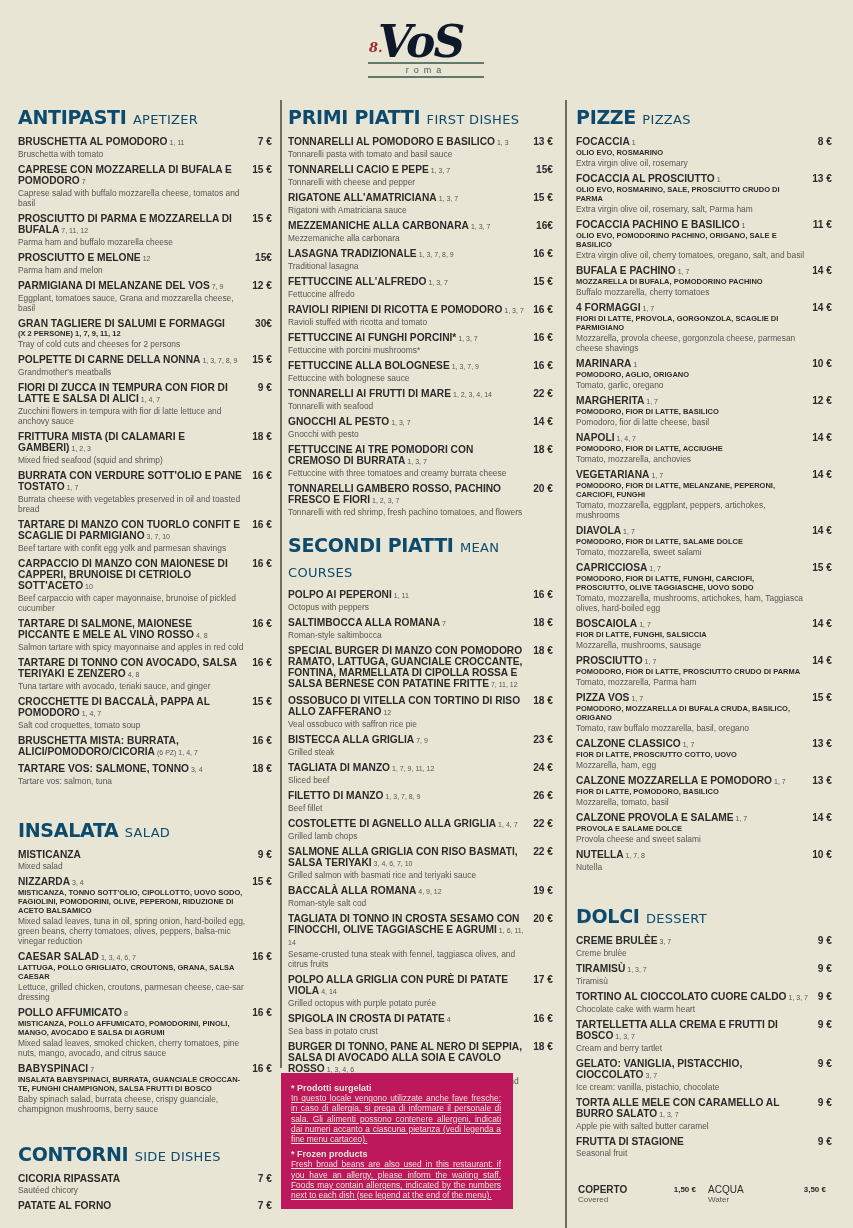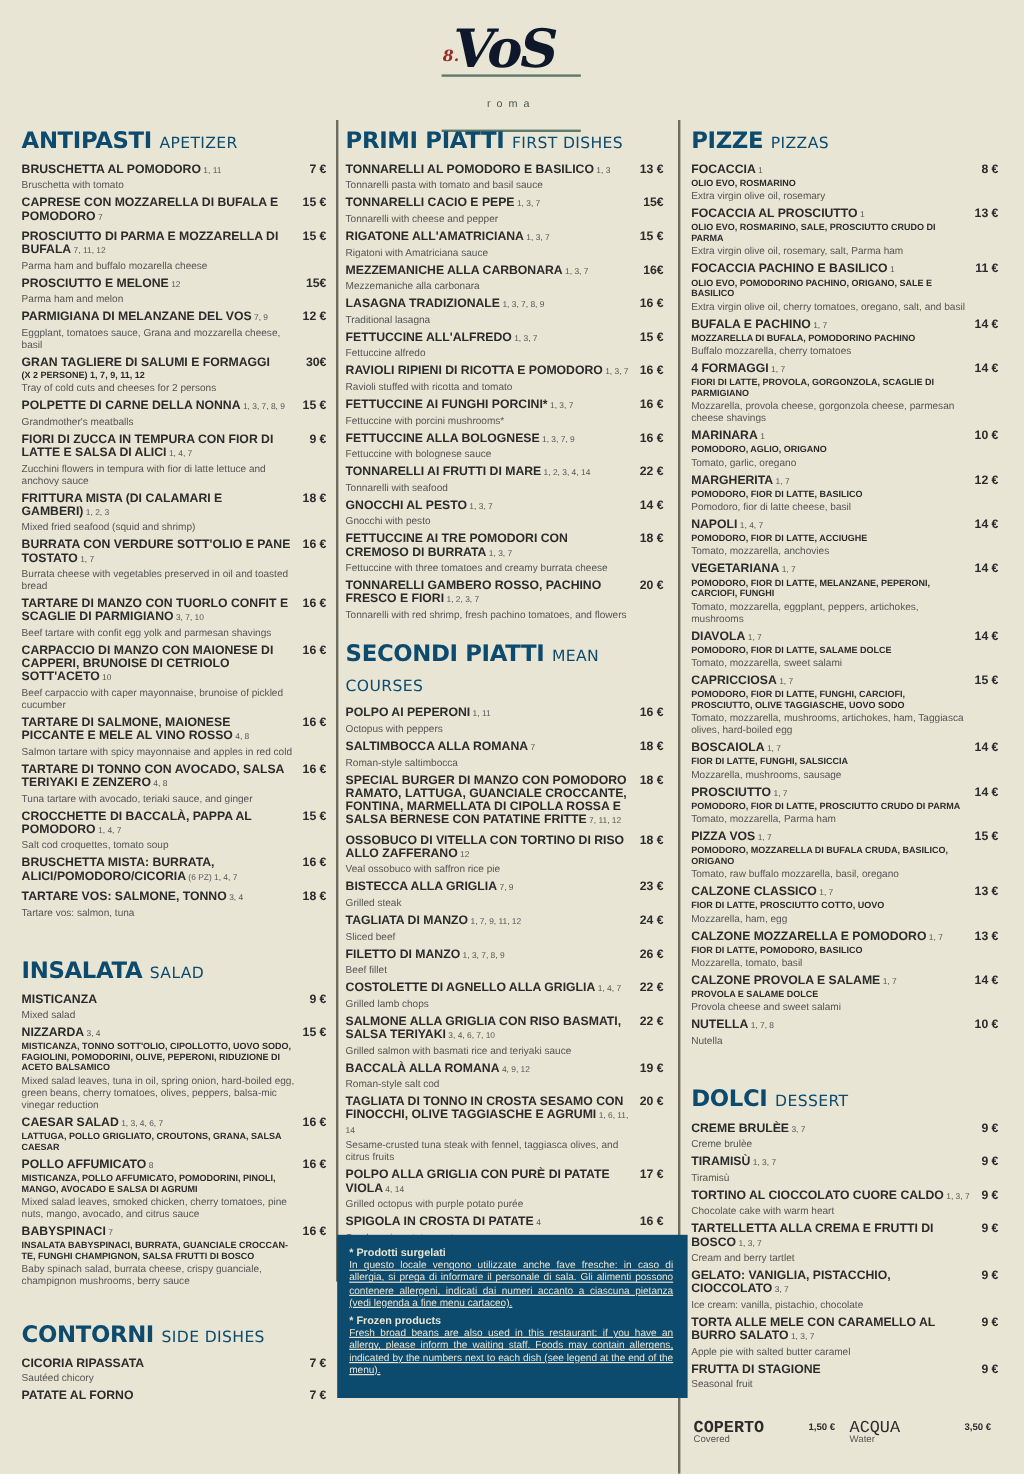--- a/index.html
+++ b/index.html
@@ -5,21 +5,21 @@
   * { box-sizing: border-box; margin: 0; padding: 0; }
   html, body { width: 853px; height: 1228px; background: #e8e5d4; overflow: hidden; }
   body { font-family: "Liberation Sans", "DejaVu Sans", sans-serif; color: #2b2b2b; position: relative; }
 
   
   .logo { position: absolute; left: 366px; top: 20px; width: 120px; height: 64px; text-align: center; }
   .logo-mark { position: relative; height: 42px; }
   .logo-eight { position: absolute; left: 3px; top: 20px; font-family: "DejaVu Serif", serif; font-style: italic; font-weight: bold; font-size: 13px; color: #9b2a2a; }
   .logo-word { position: absolute; left: 12px; top: -4px; font-family: "DejaVu Serif", serif; font-style: italic; font-weight: bold; font-size: 44px; color: #0f172a; letter-spacing: -2px; }
   .logo-line { height: 2px; background: #5f7a6a; margin: 0 2px; }
-  .logo-sub { font-size: 9px; letter-spacing: 5px; color: #4a5a50; line-height: 10px; margin: 17px 0; }
+  .logo-sub { font-size: 9px; letter-spacing: 5px; color: #4a5a50; line-height: 10px; margin: 1px 0; }
 
   
   .col { position: absolute; top: 100px; }
   .col1 { left: 18px; width: 254px; }
   .col2 { left: 288px; width: 265px; }
   .col3 { left: 576px; width: 256px; }
   .vline { position: absolute; top: 100px; width: 2px; background: #6d6d60; }
   .vline.v1 { left: 280px; height: 968px; }
   .vline.v2 { left: 565px; height: 1142px; }
 
@@ -27,27 +27,27 @@
   .sec-title .sub { font-weight: normal; font-size: 13px; letter-spacing: 0.3px; }
 
   .item { display: flex; justify-content: space-between; margin-bottom: 5px; }
   .item .body { flex: 1; padding-right: 6px; }
   .name { font-weight: bold; font-size: 10.2px; line-height: 11px; color: #2b2b2b; text-transform: uppercase; }
   .alg { font-weight: normal; font-size: 7px; color: #555; margin-left: 2px; }
   .ing { font-weight: bold; font-size: 7.5px; line-height: 9px; color: #2b2b2b; text-transform: uppercase; }
   .desc { font-size: 8.4px; line-height: 10px; color: #555; margin-top: 1px; }
   .price { font-weight: bold; font-size: 10.2px; line-height: 11px; white-space: nowrap; color: #2b2b2b; }
 
-  .note-box { position: absolute; left: 281px; top: 1029px; width: 292px; height: 136px; background: #0c4a6e; color: #e8e5d4; padding: 10px 12px 8px 10px; font-size: 8.4px; line-height: 10.2px; }
+  .note-box { position: absolute; left: 281px; top: 1073px; width: 232px; height: 136px; background: #be185d; color: #e8e5d4; padding: 10px 12px 8px 10px; font-size: 8.4px; line-height: 10.2px; }
   .note-box .ttl { font-weight: bold; font-size: 9px; }
   .note-box p { margin-bottom: 5px; text-align: justify; text-decoration: underline; }
 
   .extras { position: absolute; left: 578px; top: 1185px; width: 260px; display: flex; }
   .extra { display: flex; justify-content: space-between; width: 50%; padding-right: 12px; }
-  .extra .n { font-weight: bold; font-size: 14px; line-height: 10px; font-family: Liberation Mono, monospace; }
+  .extra .n { font-weight: bold; font-size: 10px; line-height: 10px; }
   .extra .d { font-size: 8px; line-height: 10px; color: #555; }
   .extra .p { font-weight: bold; font-size: 8px; }
 </style>
 </head>
 <body>
 
 <div class="logo">
   <div class="logo-mark">
     <span class="logo-eight">8.</span>
     <span class="logo-word">VoS</span>
@@ -66,20 +66,21 @@
       <div class="item">
         <div class="body">
           <div class="name"><span>BRUSCHETTA AL POMODORO</span><span class="alg">1, 11</span></div>
           <div class="desc">Bruschetta with tomato</div>
         </div>
         <div class="price">7 €</div>
       </div>
       <div class="item">
         <div class="body">
           <div class="name"><span>CAPRESE CON MOZZARELLA DI BUFALA E POMODORO</span><span class="alg">7</span></div>
+          <div class="desc">Caprese salad with buffalo mozzarella cheese, tomatos and basil</div>
         </div>
         <div class="price">15 €</div>
       </div>
       <div class="item">
         <div class="body">
           <div class="name"><span>PROSCIUTTO DI PARMA E MOZZARELLA DI BUFALA</span><span class="alg">7, 11, 12</span></div>
           <div class="desc">Parma ham and buffalo mozarella cheese</div>
         </div>
         <div class="price">15 €</div>
       </div>
@@ -197,20 +198,21 @@
           <div class="name"><span>NIZZARDA</span><span class="alg">3, 4</span></div>
           <div class="ing">MISTICANZA, TONNO SOTT'OLIO, CIPOLLOTTO, UOVO SODO, FAGIOLINI, POMODORINI, OLIVE, PEPERONI, RIDUZIONE DI ACETO BALSAMICO</div>
           <div class="desc">Mixed salad leaves, tuna in oil, spring onion, hard-boiled egg, green beans, cherry tomatoes, olives, peppers, balsa-mic vinegar reduction</div>
         </div>
         <div class="price">15 €</div>
       </div>
       <div class="item">
         <div class="body">
           <div class="name"><span>CAESAR SALAD</span><span class="alg">1, 3, 4, 6, 7</span></div>
           <div class="ing">LATTUGA, POLLO GRIGLIATO, CROUTONS, GRANA, SALSA CAESAR</div>
+          <div class="desc">Lettuce, grilled chicken, croutons, parmesan cheese, cae-sar dressing</div>
         </div>
         <div class="price">16 €</div>
       </div>
       <div class="item">
         <div class="body">
           <div class="name"><span>POLLO AFFUMICATO</span><span class="alg">8</span></div>
           <div class="ing">MISTICANZA, POLLO AFFUMICATO, POMODORINI, PINOLI, MANGO, AVOCADO E SALSA DI AGRUMI</div>
           <div class="desc">Mixed salad leaves, smoked chicken, cherry tomatoes, pine nuts, mango, avocado, and citrus sauce</div>
         </div>
         <div class="price">16 €</div>

